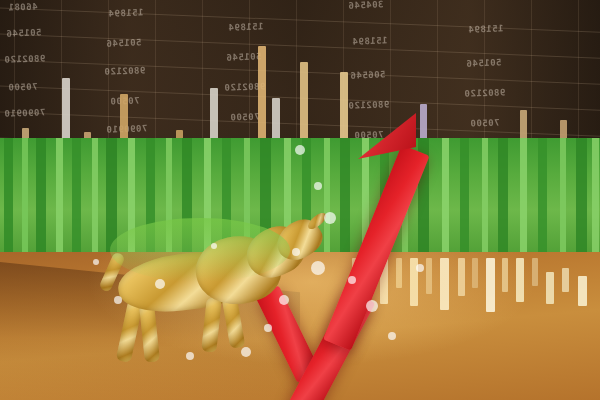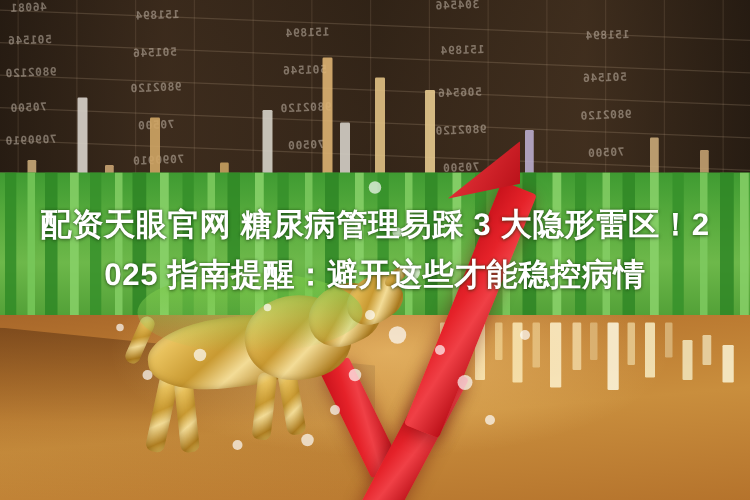--- a/index.html
+++ b/index.html
@@ -289,18 +289,14 @@
       <div class="spark" style="left: 366px; top: 300px; width: 12px; height: 12px; opacity: 0.8;"></div>
       <div class="spark" style="left: 388px; top: 332px; width: 8px; height: 8px; opacity: 0.8;"></div>
       <div class="spark" style="left: 155px; top: 279px; width: 10px; height: 10px; opacity: 0.8;"></div>
       <div class="spark" style="left: 114px; top: 296px; width: 8px; height: 8px; opacity: 0.8;"></div>
       <div class="spark" style="left: 93px; top: 259px; width: 6px; height: 6px; opacity: 0.8;"></div>
       <div class="spark" style="left: 186px; top: 352px; width: 8px; height: 8px; opacity: 0.8;"></div>
       <div class="spark" style="left: 416px; top: 264px; width: 8px; height: 8px; opacity: 0.8;"></div>
       <div class="spark" style="left: 211px; top: 243px; width: 6px; height: 6px; opacity: 0.8;"></div>
     </div>
 
-  <div class="headline">
-    <span class="hl-line">配资天眼官网 糖尿病管理易踩 3 大隐形雷区！2</span>
-    <span class="hl-line">025 指南提醒：避开这些才能稳控病情</span>
-  </div>
 
 </div>
 
 </body></html>

